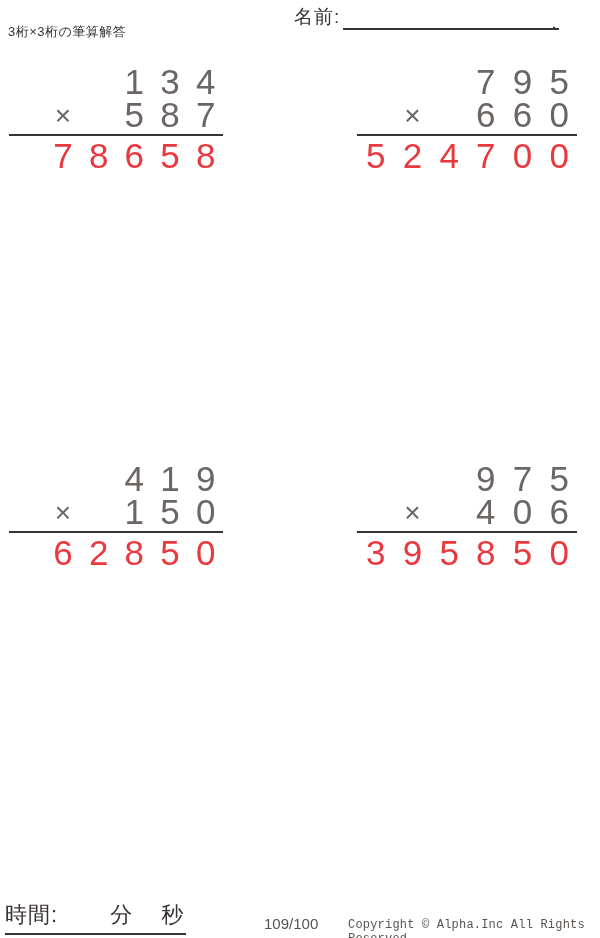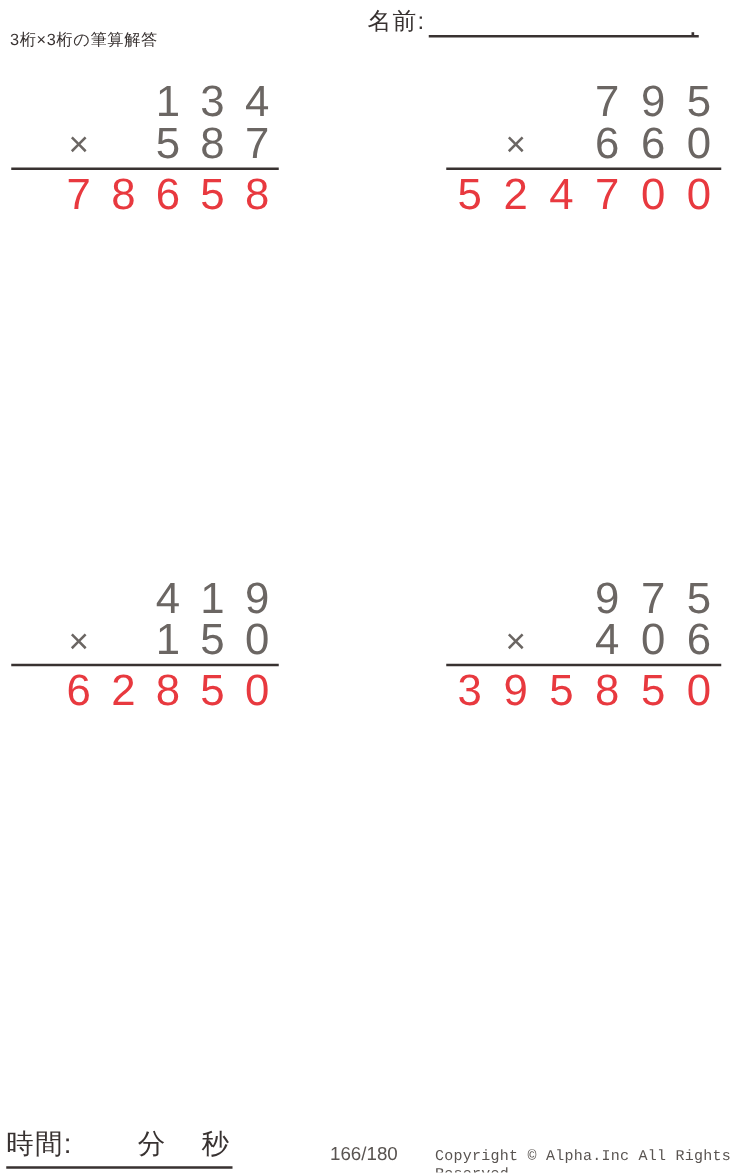--- a/index.html
+++ b/index.html
@@ -201,16 +201,16 @@
   <div class="time-row">
     <span class="time-underlined">
       <span>時間:</span>
       <span class="time-gap-1"></span>
       <span>分</span>
       <span class="time-gap-2"></span>
       <span>秒</span>
     </span>
   </div>
 
-  <div class="page-number">166/180</div>
+  <div class="page-number">109/100</div>
   <div class="copyright">Copyright © Alpha.Inc All Rights Reserved.</div>
 
 </div>
 
 </body></html>

